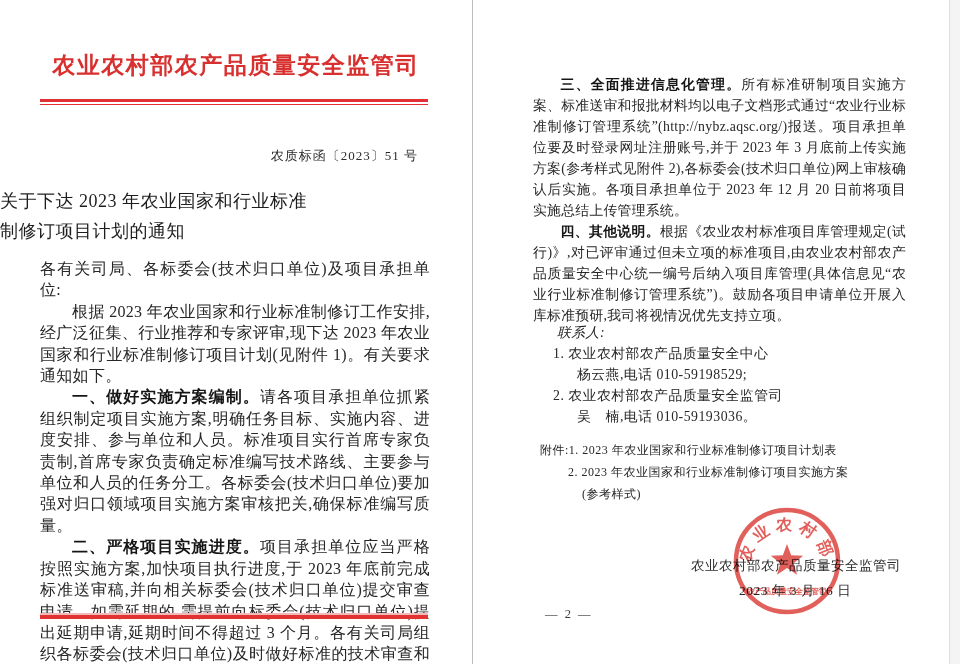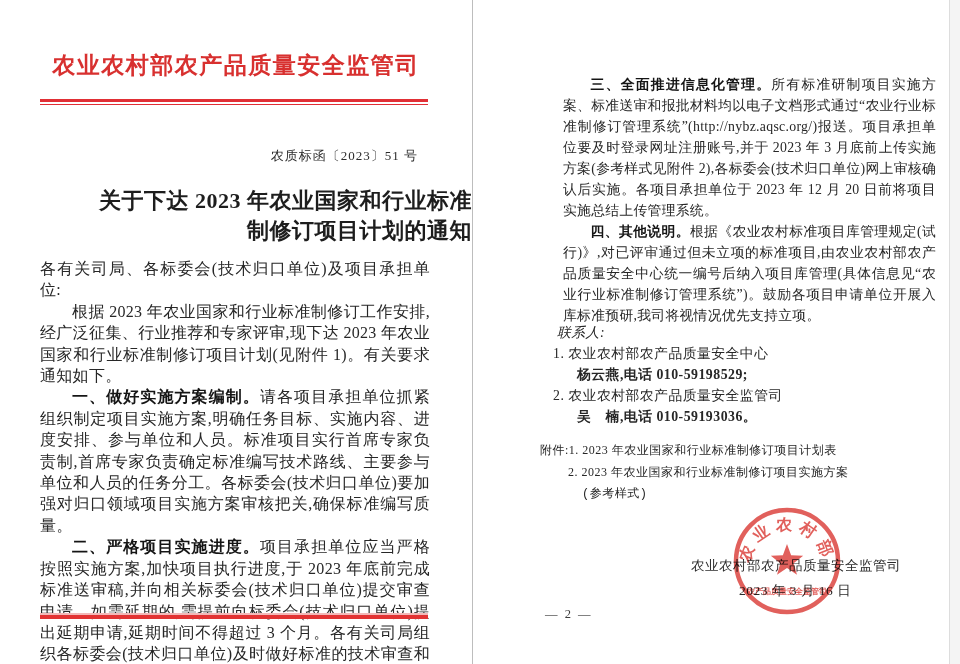--- a/index.html
+++ b/index.html
@@ -22,54 +22,54 @@
   }
   .letterhead-rule{
     position:absolute;left:40px;top:99px;width:388px;height:2px;
     border-top:3px solid #e12f35;border-bottom:1px solid #e12f35;
   }
   .doc-no{
     position:absolute;left:40px;top:147px;width:388px;text-align:right;
     padding-right:10px;box-sizing:border-box;font-size:13px;letter-spacing:1px;color:#2b2b2b;
   }
   .doc-title{
-    position:absolute;left:0;top:186px;width:472px;text-align:right;
-    font-size:22px;font-weight:bold;line-height:30px;color:#1d1d1d;letter-spacing:0.5px;
+    position:absolute;left:0;top:186px;width:472px;text-align:left;
+    font-size:18px;font-weight:normal;line-height:30px;color:#1d1d1d;letter-spacing:0.5px;
   }
   .body-left{
     position:absolute;left:40px;top:258px;width:390px;
     font-size:16px;line-height:21.4px;letter-spacing:0.3px;text-align:justify;color:#272727;
   }
   .body-left p{margin:0;}
   .para{text-indent:2em;}
   .lead{font-weight:bold;color:#151515;}
   .bottom-rule{
     position:absolute;left:40px;top:615px;width:388px;height:0;
     border-top:4px solid #e23333;box-shadow:0 -2px 0 #f3b8b8;
   }
 
   
   .body-right{
     position:absolute;left:60px;top:74px;width:373px;
-    font-size:13.8px;line-height:21px;letter-spacing:0.3px;text-align:justify;color:#272727;margin-left:30px;
+    font-size:13.8px;line-height:21px;letter-spacing:0.3px;text-align:justify;color:#272727;
   }
   .body-right p{margin:0;}
   .contacts{
     position:absolute;left:60px;top:322px;width:340px;
     font-size:13.8px;line-height:21px;letter-spacing:0.5px;color:#272727;
   }
   .contacts .c-label{padding-left:24px;font-style:italic;}
   .contacts .c-org{padding-left:20px;}
-  .contacts .c-person{padding-left:44px;font-weight:bold;}
+  .contacts .c-person{padding-left:44px;}
   .attachments{
     position:absolute;left:67px;top:440px;width:360px;
     font-size:12px;line-height:21.8px;letter-spacing:0.5px;color:#272727;
   }
   .attachments .att-2{padding-left:28px;font-family:Liberation Serif, serif;}
-  .attachments .att-3{padding-left:42px;font-family:Liberation Mono, monospace;}
+  .attachments .att-3{padding-left:42px;}
   .signature-org{
     position:absolute;left:218px;top:557px;width:200px;
     font-size:13.5px;letter-spacing:0.5px;color:#2b2b2b;white-space:nowrap;
   }
   .signature-date{
     position:absolute;left:266px;top:582px;width:130px;
     font-size:13.5px;letter-spacing:0.5px;color:#2b2b2b;white-space:nowrap;
   }
   .seal-svg{
     position:absolute;left:254px;top:501px;width:120px;height:120px;

